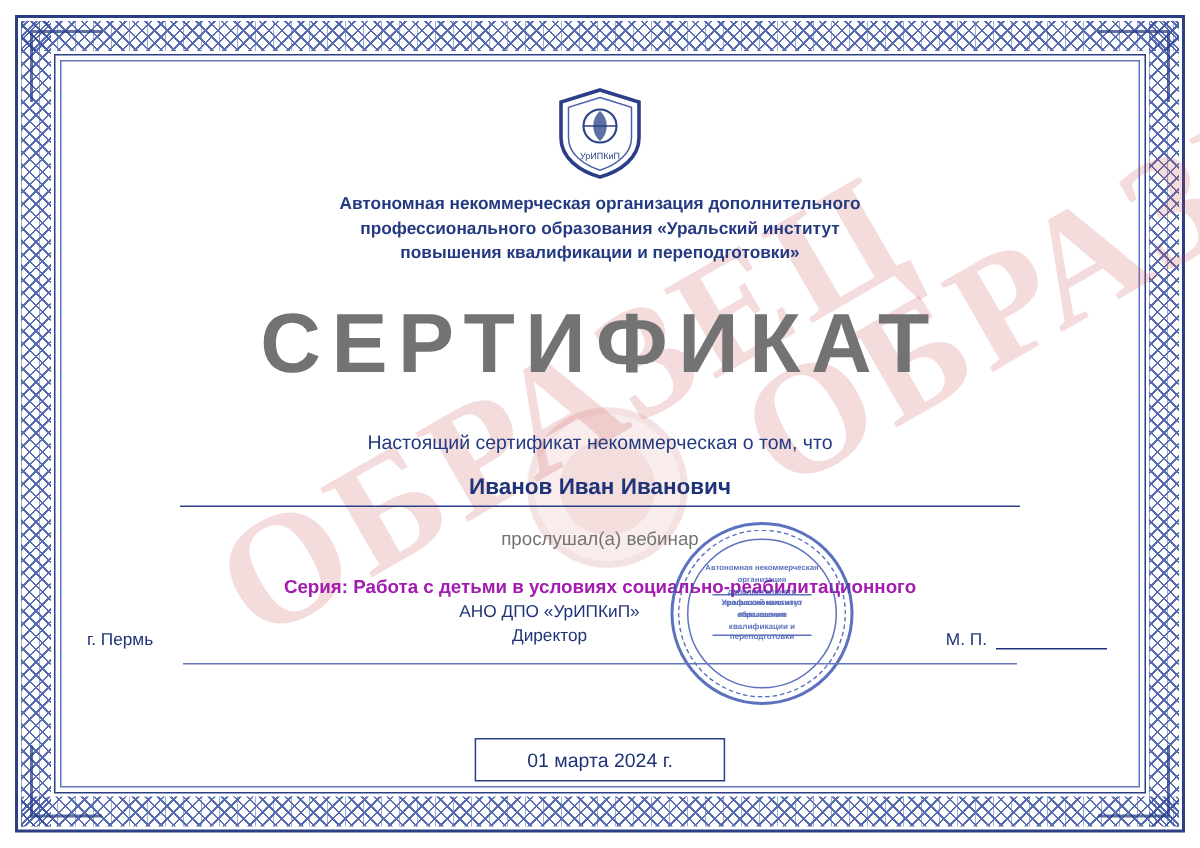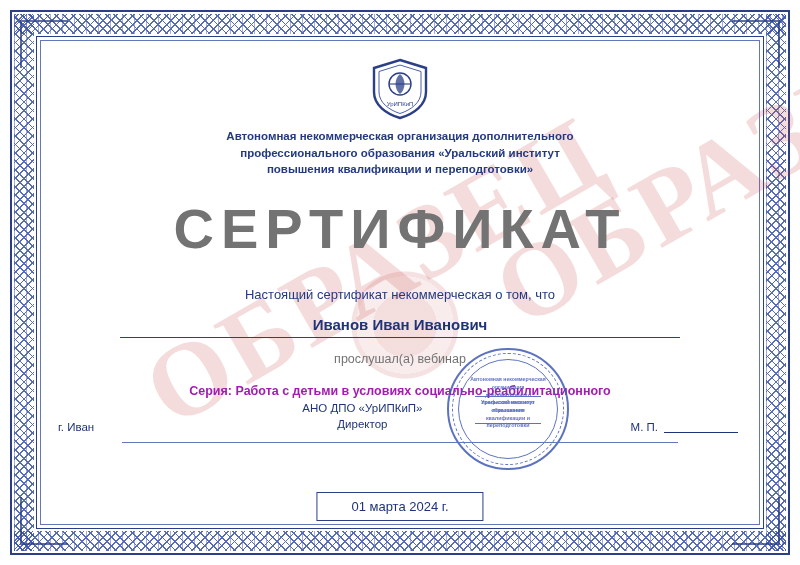--- a/index.html
+++ b/index.html
@@ -318,21 +318,21 @@
     <div class="course">
       <div>Серия: Работа с детьми в условиях социально-реабилитационного</div>
     </div>
 
     <div class="stamp">
       <div class="stamp-inner">Автономная некоммерческая организация дополнительного профессионального образования</div>
       <div class="stamp-core">Уральский институт повышения квалификации и переподготовки</div>
     </div>
 
     <div class="sig-row">
-      <div class="city">г. Иван</div>
+      <div class="city">г. Пермь</div>
       <div class="director">
         <div>АНО ДПО «УрИПКиП»</div>
         <div>Директор</div>
       </div>
       <div class="mp">
         <span>М. П.</span>
         <span class="mp-line"></span>
       </div>
     </div>
 

